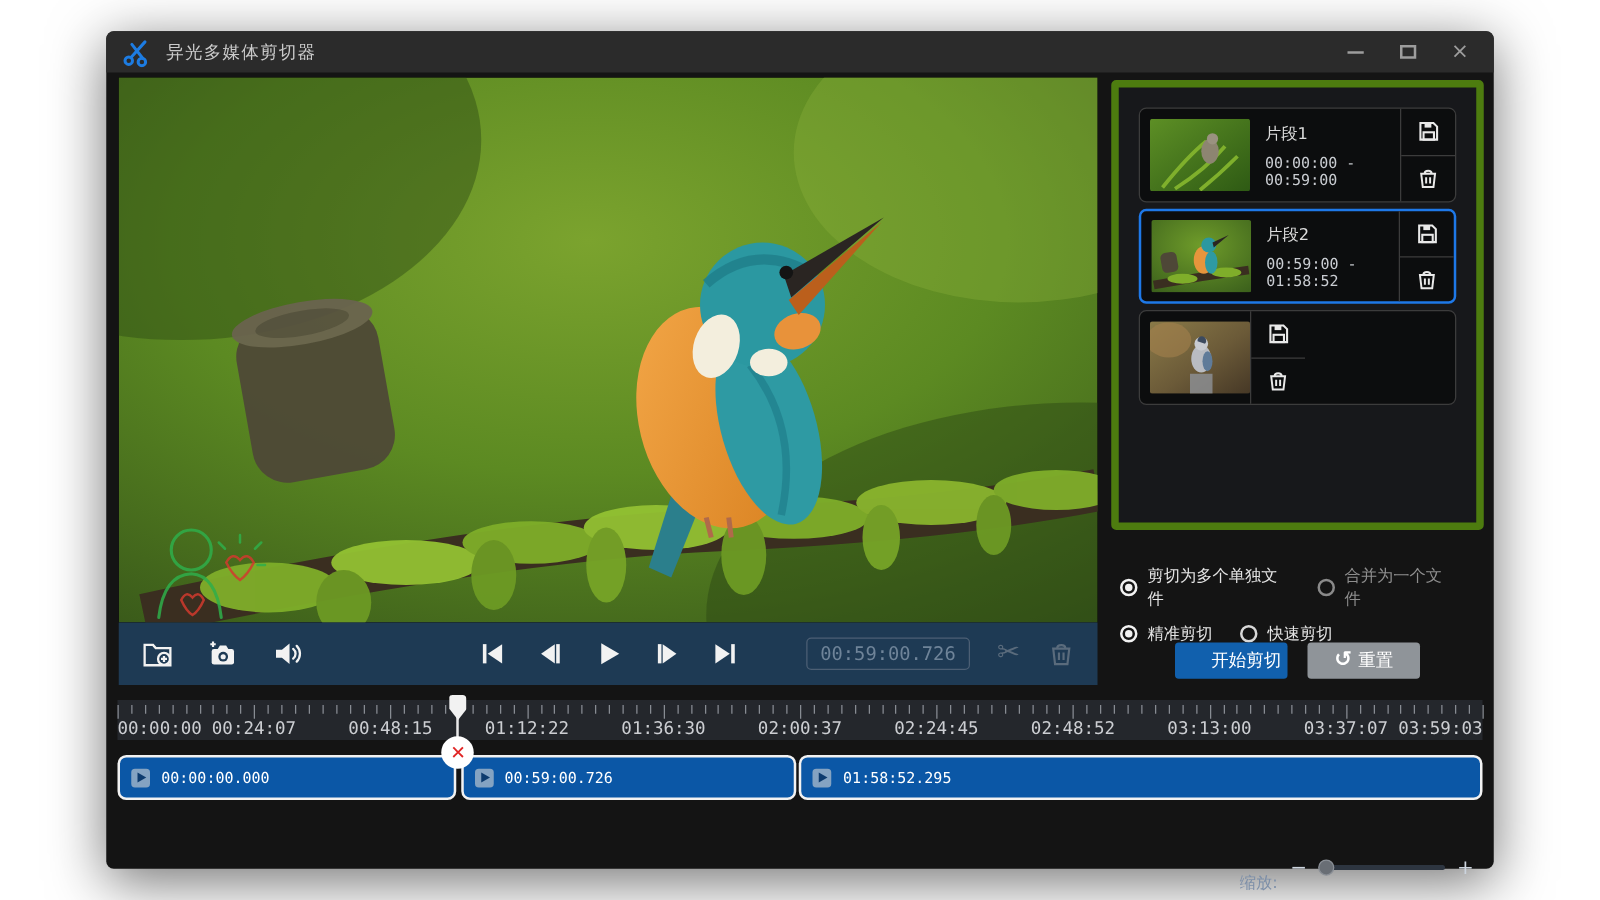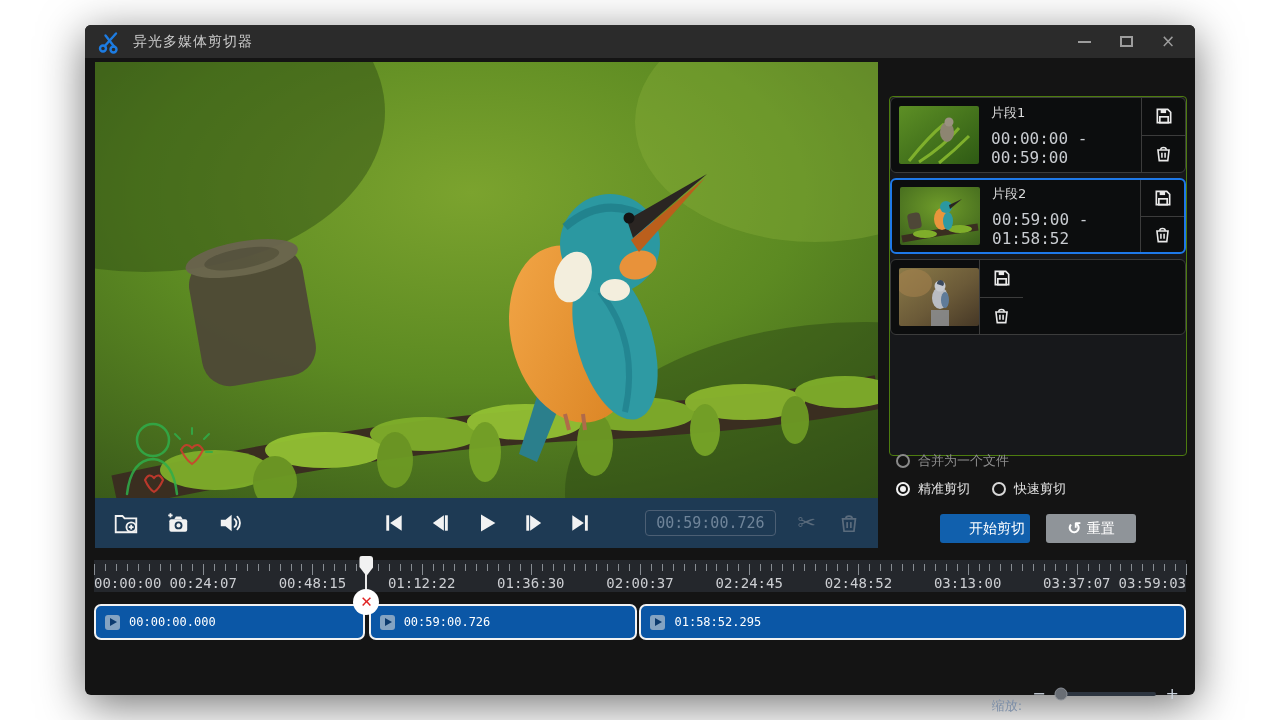--- a/index.html
+++ b/index.html
@@ -30,28 +30,28 @@
   .tb-center { position:absolute; left:50%; transform:translateX(-50%); display:flex; align-items:center; gap:24px; }
   .tb-right { margin-left:auto; display:flex; align-items:center; gap:22px; }
   .tb-btn { cursor:pointer; display:flex; align-items:center; justify-content:center; }
   .time-box { border:1px solid #4c5f74; border-radius:4px; color:#6f8499; font-size:15px;
               padding:3px 10px; min-width:112px; text-align:center; }
   .cut-glyph { color:#5a6b7c; font-size:22px; line-height:1; }
 
   
   .right-panel { position:absolute; left:801px; top:37px; width:304px; height:486px; }
   .clip-list { position:absolute; left:3px; top:2px; width:298px; height:360px;
-               border:1px solid #4d7c0f; border-radius:4px; background:#17181b; padding:0; overflow:hidden;margin-top:32px; }
+               border:6px solid #4d7c0f; border-radius:4px; background:#17181b; padding:16px; overflow:hidden; }
   .clip-card { position:relative; height:76px; margin-bottom:5px; background:#0c0d0e;
                border:1px solid #3c3c3c; border-radius:6px; display:flex; align-items:center; cursor:pointer; }
   .clip-card.selected { border:2px solid #1e78e8; }
   .clip-thumb { width:80px; height:58px; margin-left:8px; border-radius:2px; overflow:hidden; flex:none; }
   .clip-info { flex:1; padding-left:12px; }
   .clip-name { color:#dcdcdc; font-size:13px; margin-bottom:7px; }
-  .clip-range { color:#c9ccd1; font-size:16px; }
+  .clip-range { color:#c9ccd1; font-size:12px; }
   .clip-actions { width:44px; align-self:stretch; border-left:1px solid #3c3c3c; display:flex; flex-direction:column; flex:none; }
   .clip-act { flex:1; display:flex; align-items:center; justify-content:center; cursor:pointer; }
   .clip-act + .clip-act { border-top:1px solid #3c3c3c; }
 
   .options { position:absolute; left:10px; top:390px; width:290px; }
   .opt-row { display:flex; align-items:center; margin-bottom:10px; }
   .radio-item { display:flex; align-items:center; cursor:pointer; margin-right:22px; }
   .radio-ring { width:14px; height:14px; border-radius:50%; border:2px solid #8a8a8a; margin-right:8px; position:relative; flex:none; }
   .radio-item.on .radio-ring { border-color:#f2f2f2; }
   .radio-item.on .radio-ring::after { content:""; position:absolute; left:2px; top:2px; width:6px; height:6px; border-radius:50%; background:#f2f2f2; }
@@ -389,20 +389,24 @@
               <line x1="10" y1="11" x2="10" y2="17.5"></line>
                 <line x1="14" y1="11" x2="14" y2="17.5"></line>
             </svg>
           </div>
         </div>
       </div>
     </div>
 
     <div class="options">
       <div class="opt-row">
+        <div class="radio-item on">
+          <span class="radio-ring"></span>
+          <span class="radio-label">剪切为多个单独文件</span>
+        </div>
         <div class="radio-item dim">
           <span class="radio-ring"></span>
           <span class="radio-label">合并为一个文件</span>
         </div>
       </div>
       <div class="opt-row">
         <div class="radio-item on">
           <span class="radio-ring"></span>
           <span class="radio-label">精准剪切</span>
         </div>

